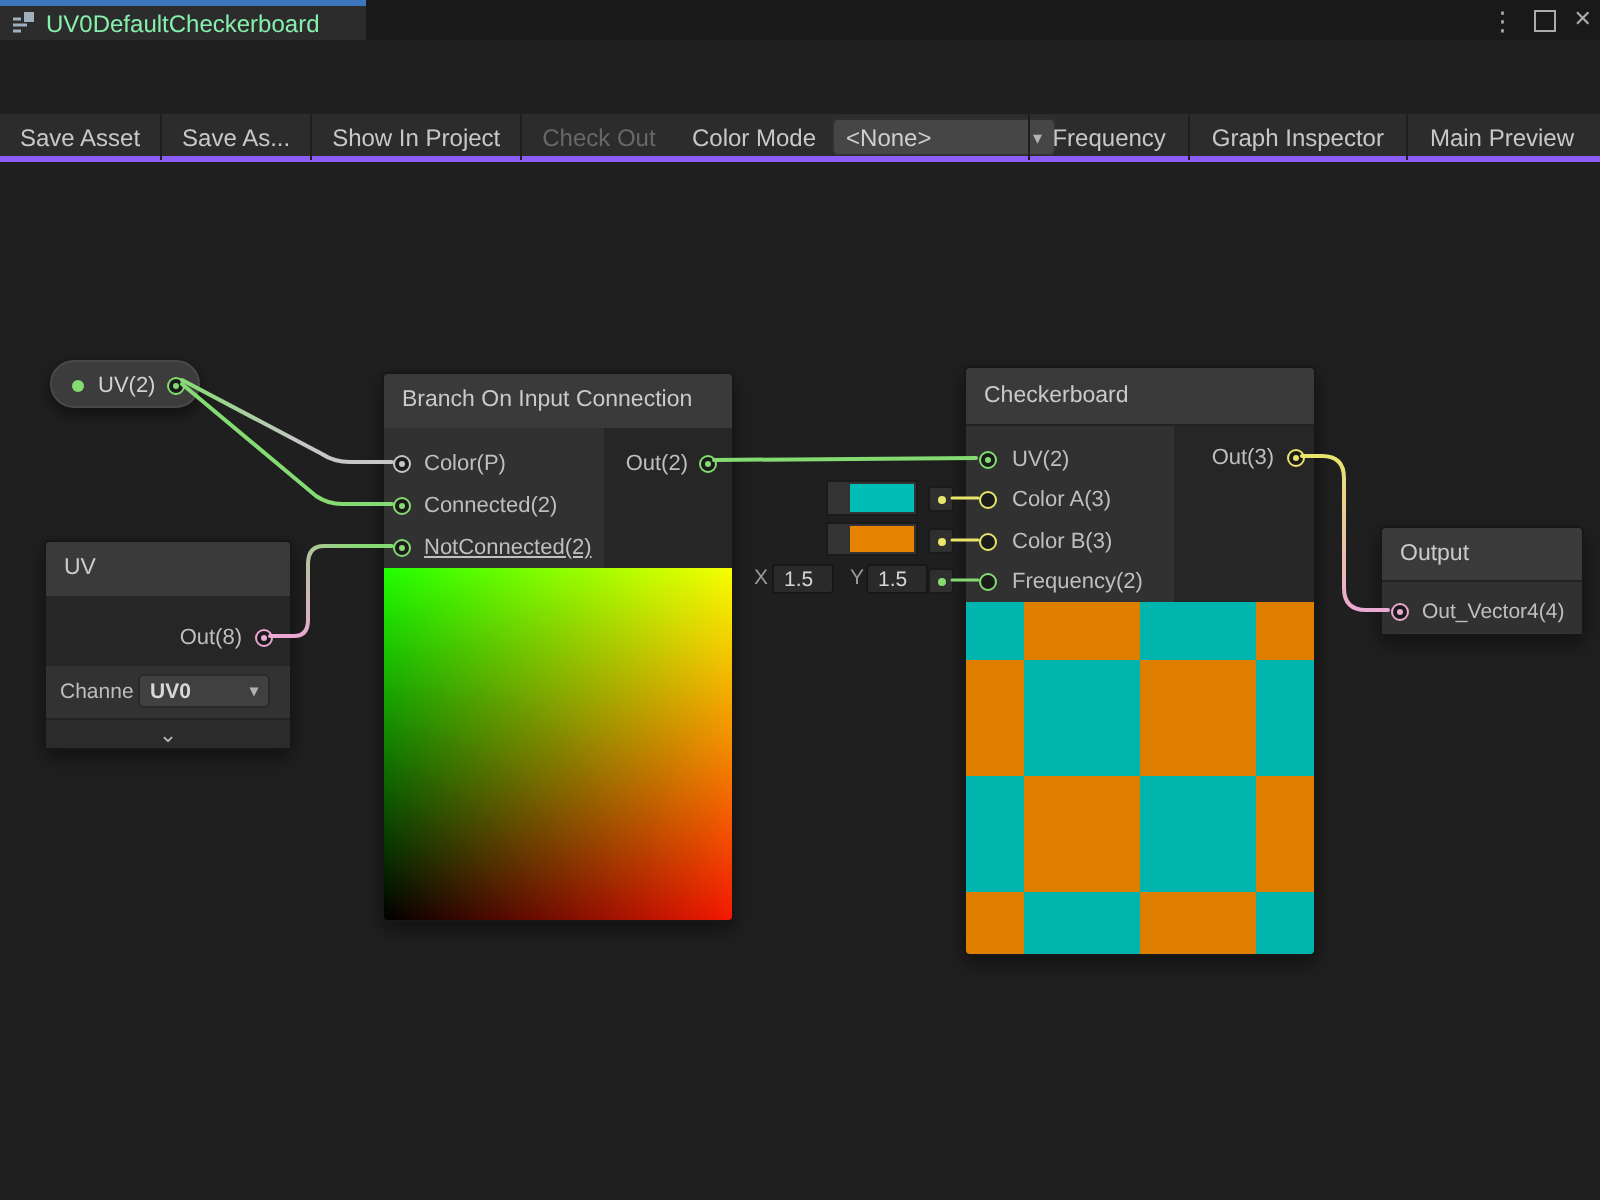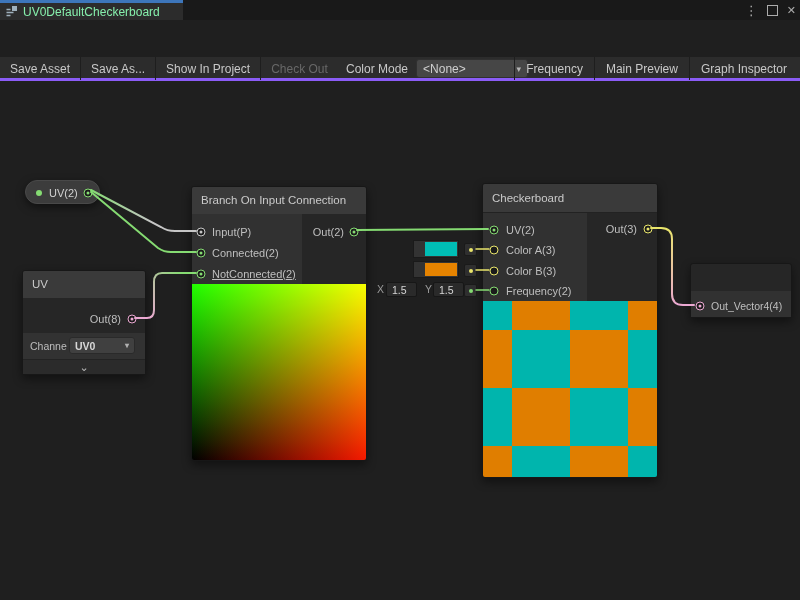--- a/index.html
+++ b/index.html
@@ -96,22 +96,22 @@
     </div>
     <div class="colormode">
       <span class="cm-label">Color Mode</span>
       <div class="cm-select">
         <span>&lt;None&gt;</span>
         <span class="chev">▾</span>
       </div>
     </div>
     <div class="tb-group tb-right">
       <div class="tb-btn">Frequency</div>
+      <div class="tb-btn">Graph Inspector</div>
       <div class="tb-btn">Main Preview</div>
-      <div class="tb-btn">Graph Inspector</div>
     </div>
   </div>
 
   <svg id="edges" width="800" height="600">
     <defs>
       <linearGradient id="g-pill-input" gradientUnits="userSpaceOnUse" x1="91" y1="190" x2="196" y2="231">
         <stop offset="0" stop-color="#85DB72"></stop>
         <stop offset="0.6" stop-color="#C6C6C6"></stop>
       </linearGradient>
       <linearGradient id="g-uv-notconn" gradientUnits="userSpaceOnUse" x1="135" y1="318" x2="196" y2="273">
@@ -161,21 +161,21 @@
     </div>
   </div>
 
   <div class="node" style="left:191px;top:186px;width:176px;height:275px;">
     <div class="node-title">Branch On Input Connection</div>
     <div class="col-left" style="left:0;top:27px;width:110px;height:72px;"></div>
     <div class="col-right" style="left:110px;top:27px;right:0;height:72px;"></div>
     <span class="ring" style="left: 9px; top: 45px; border-color: rgb(198, 198, 198);">
         <i style="background-color: rgb(198, 198, 198);"></i>
       </span>
-    <span class="plabel" style="left:20px;top:45px;">Input(P)</span>
+    <span class="plabel" style="left:20px;top:45px;">Color(P)</span>
     <span class="ring" style="left: 9px; top: 66px; border-color: rgb(133, 219, 114);">
         <i style="background-color: rgb(133, 219, 114);"></i>
       </span>
     <span class="plabel" style="left:20px;top:66px;">Connected(2)</span>
     <span class="ring" style="left: 9px; top: 87px; border-color: rgb(133, 219, 114);">
         <i style="background-color: rgb(133, 219, 114);"></i>
       </span>
     <span class="plabel" style="left:20px;top:87px;text-decoration:underline;">NotConnected(2)</span>
     <span class="plabel right" style="right:22px;top:45px;padding-left:24px;">Out(2)</span>
     <span class="ring" style="left: 162px; top: 45px; border-color: rgb(133, 219, 114);">
@@ -219,20 +219,21 @@
     </div>
   <span class="axis-label" style="left:377px;top:283px;">X</span>
   <div class="numfield" style="left:386px;top:282px;">1.5</div>
   <span class="axis-label" style="left:425px;top:283px;">Y</span>
   <div class="numfield" style="left:433px;top:282px;">1.5</div>
   <div class="chip" style="left:464px;top:284px;">
       <i style="background-color: rgb(133, 219, 114);"></i>
     </div>
 
   <div class="node" style="left:690px;top:263px;width:102px;height:55px;">
+    <div class="node-title" style="height:26px;line-height:26px;">Output</div>
     <div class="col-left" style="left:0;top:27px;right:0;bottom:0;"></div>
     <span class="ring" style="left: 9px; top: 42px; border-color: rgb(235, 168, 210);">
         <i style="background-color: rgb(235, 168, 210);"></i>
       </span>
     <span class="plabel" style="left:20px;top:42px;font-size:10.5px;">Out_Vector4(4)</span>
   </div>
 
 </div>
 
 </body></html>

